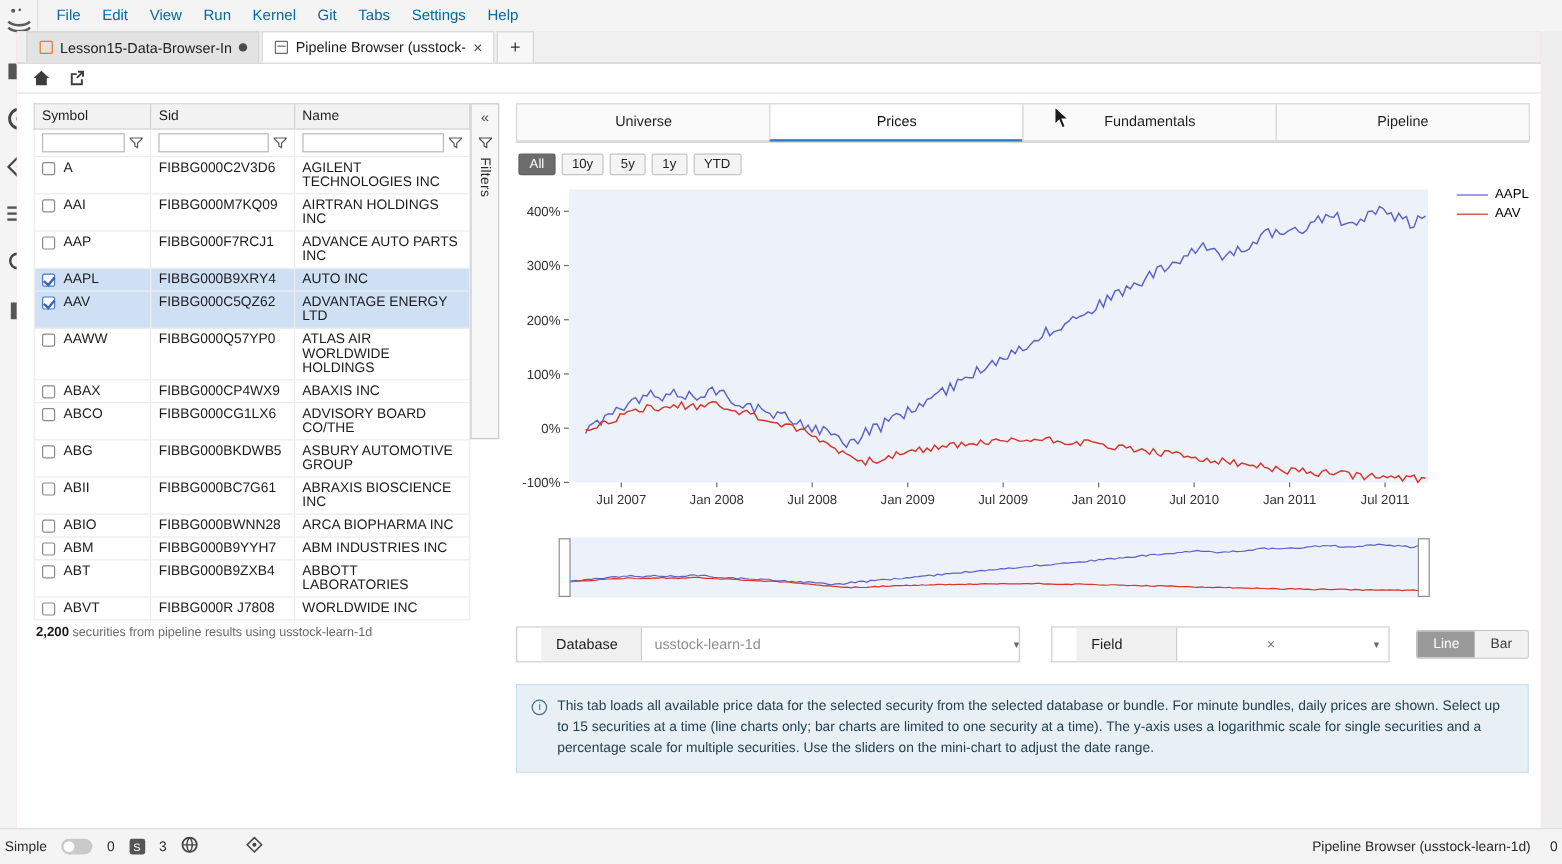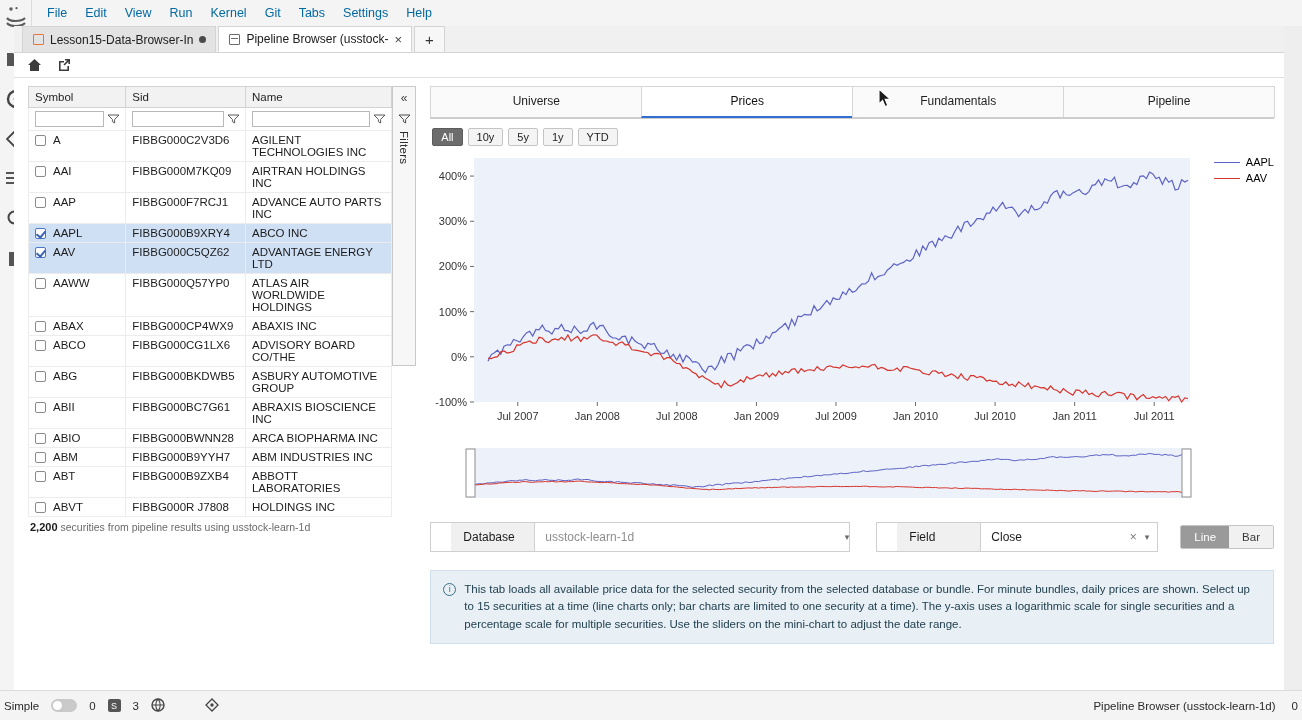--- a/index.html
+++ b/index.html
@@ -350,21 +350,21 @@
                 <td>ADVANCE AUTO PARTS INC</td>
               </tr>
               <tr class="selected">
                 <td>
                   <div class="sym-cell">
                     <span class="cb checked"></span>
                     <span>AAPL</span>
                   </div>
                 </td>
                 <td>FIBBG000B9XRY4</td>
-                <td>ABCO INC</td>
+                <td>AUTO INC</td>
               </tr>
               <tr class="selected">
                 <td>
                   <div class="sym-cell">
                     <span class="cb checked"></span>
                     <span>AAV</span>
                   </div>
                 </td>
                 <td>FIBBG000C5QZ62</td>
                 <td>ADVANTAGE ENERGY LTD</td>
@@ -450,21 +450,21 @@
                 <td>ABBOTT LABORATORIES</td>
               </tr>
               <tr>
                 <td>
                   <div class="sym-cell">
                     <span class="cb"></span>
                     <span>ABVT</span>
                   </div>
                 </td>
                 <td>FIBBG000R J7808</td>
-                <td>HOLDINGS INC</td>
+                <td>WORLDWIDE INC</td>
               </tr>
             </tbody>
         </table>
         <div class="sec-footer">
           <b>2,200</b>
           <span>securities from pipeline results using usstock-learn-1d</span>
         </div>
       </div>
 
       <div class="filters-strip">
@@ -554,21 +554,20 @@
 
         <div class="ctrl-row">
           <div class="ctrl-group" style="width:420px">
             <div class="ctrl-label">Database</div>
             <div class="ctrl-value">usstock-learn-1d</div>
             <span class="caret">▾</span>
           </div>
           <div style="width:26px"></div>
           <div class="ctrl-group" style="width:282px">
             <div class="ctrl-label">Field</div>
-            <div class="ctrl-value filled">Close</div>
             <span class="xclear">×</span>
             <span class="caret" style="padding-left:0;padding-right:8px">▾</span>
           </div>
           <div style="width:22px"></div>
           <div class="seg">
             <div class="on">Line</div>
             <div class="off">Bar</div>
           </div>
         </div>
 

